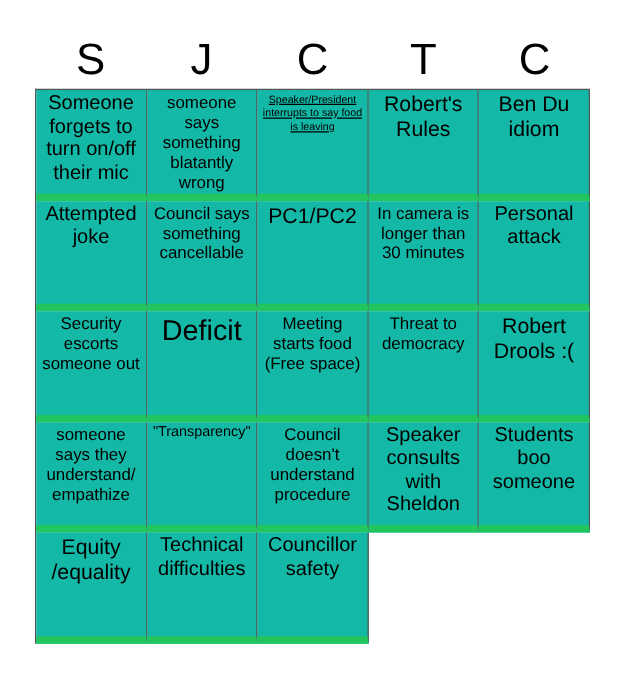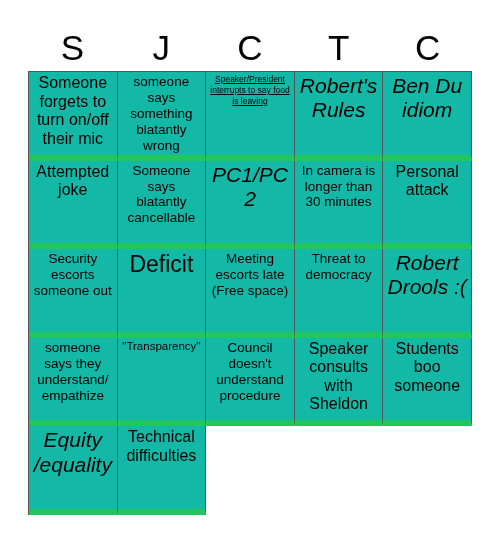--- a/index.html
+++ b/index.html
@@ -78,21 +78,21 @@
     display: block;
     width: 100%;
     line-height: 1.16;
     word-wrap: break-word;
     overflow-wrap: break-word;
     hyphens: none;
   }
 
   
   .sz-xl  { font-size: 23px; line-height: 1.14; }
-  .sz-lg  { font-size: 21px; line-height: 1.15; font-style: italic; }
+  .sz-lg  { font-size: 17px; line-height: 1.15; }
   .sz-md  { font-size: 16px; line-height: 1.16; }
   .sz-sm  { font-size: 13.5px; line-height: 1.18; }
   .sz-xs  { font-size: 11.5px; line-height: 1.2; }
   .sz-xxs { font-size: 8.5px;  line-height: 1.28; text-decoration: underline; }
 </style>
 </head>
 <body>
 
 <div id="bingo-card">
 
@@ -117,39 +117,39 @@
       <div class="bingo-cell">
         <span class="cell-text sz-lg">Robert's Rules</span>
       </div>
       <div class="bingo-cell">
         <span class="cell-text sz-lg">Ben Du idiom</span>
       </div>
       <div class="bingo-cell">
         <span class="cell-text sz-md">Attempted joke</span>
       </div>
       <div class="bingo-cell">
-        <span class="cell-text sz-sm">Someone says blatantly cancellable</span>
+        <span class="cell-text sz-sm">Council says something cancellable</span>
       </div>
       <div class="bingo-cell">
         <span class="cell-text sz-lg">PC1/PC2</span>
       </div>
       <div class="bingo-cell">
         <span class="cell-text sz-sm">In camera is longer than 30 minutes</span>
       </div>
       <div class="bingo-cell">
         <span class="cell-text sz-md">Personal attack</span>
       </div>
       <div class="bingo-cell">
         <span class="cell-text sz-sm">Security escorts someone out</span>
       </div>
       <div class="bingo-cell">
         <span class="cell-text sz-xl">Deficit</span>
       </div>
       <div class="bingo-cell">
-        <span class="cell-text sz-sm">Meeting escorts late (Free space)</span>
+        <span class="cell-text sz-sm">Meeting starts food (Free space)</span>
       </div>
       <div class="bingo-cell">
         <span class="cell-text sz-sm">Threat to democracy</span>
       </div>
       <div class="bingo-cell">
         <span class="cell-text sz-lg">Robert Drools :(</span>
       </div>
       <div class="bingo-cell">
         <span class="cell-text sz-sm">someone says they understand/ empathize</span>
       </div>
@@ -164,15 +164,18 @@
       </div>
       <div class="bingo-cell">
         <span class="cell-text sz-md">Students boo someone</span>
       </div>
       <div class="bingo-cell">
         <span class="cell-text sz-lg">Equity /equality</span>
       </div>
       <div class="bingo-cell">
         <span class="cell-text sz-md">Technical difficulties</span>
       </div>
+      <div class="bingo-cell">
+        <span class="cell-text sz-md">Councillor safety</span>
+      </div>
     </div>
 
 </div>
 
 </body></html>

